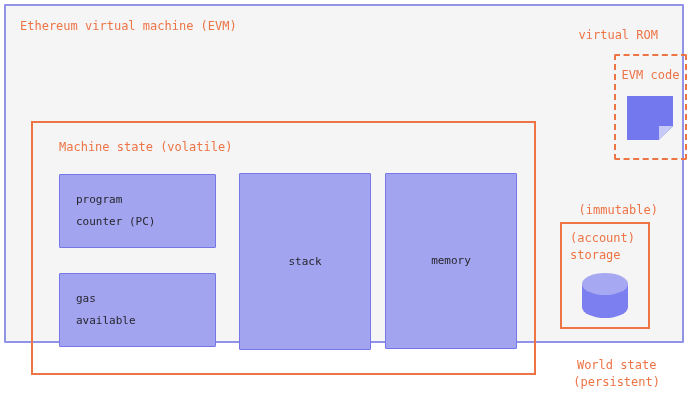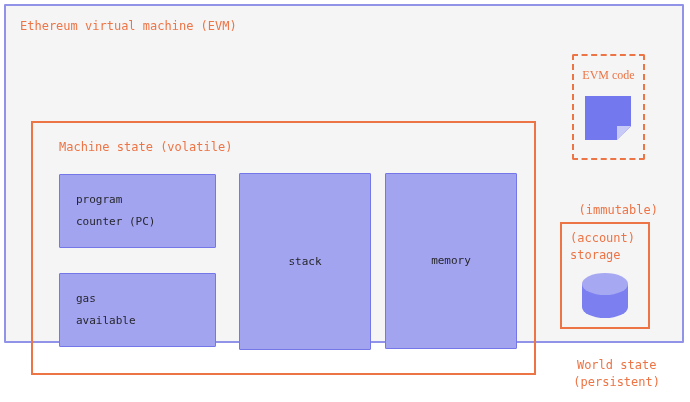--- a/index.html
+++ b/index.html
@@ -57,26 +57,25 @@
     display:flex;align-items:center;
     white-space:pre-line;
   }
   .pc-box{left:26px;top:51px;width:157px;height:74px;padding-left:16px;}
   .gas-box{left:26px;top:150px;width:157px;height:74px;padding-left:16px;}
   .stack-box{left:206px;top:50px;width:132px;height:177px;justify-content:center;}
   .memory-box{left:352px;top:50px;width:132px;height:176px;justify-content:center;}
   
   .vrom-label{position:absolute;right:24px;top:21px;text-align:right;}
   .evm-code-box{
-    position:absolute;left:566px;top:48px;
+    position:absolute;left:608px;top:48px;
     width:73px;height:106px;
     box-sizing:border-box;
     border:2px dashed var(--orange);
     border-radius:2px;
-    font-family:Liberation Serif, serif;
   }
   .evm-code-label{position:absolute;left:0;right:0;top:11px;text-align:center;}
   .note-icon{position:absolute;left:11px;top:40px;width:46px;height:44px;}
   .note-main{
     width:100%;height:100%;background:var(--note);
     clip-path:polygon(0 0,100% 0,100% 69%,69% 100%,0 100%);
   }
   .note-fold{
     position:absolute;right:0;bottom:0;width:14px;height:14px;
     background:var(--note-fold);
@@ -119,20 +118,21 @@
       <div class="pbox gas-box">
         <span>gas
 available</span>
       </div>
 
       <div class="pbox memory-box">
         <span>memory</span>
       </div>
     </div>
 
+    <div class="lbl vrom-label">virtual ROM</div>
 
     <div class="evm-code-box">
       <div class="lbl evm-code-label">EVM code</div>
       <div class="note-icon">
         <div class="note-main"></div>
         <div class="note-fold"></div>
       </div>
     </div>
 
     <div class="lbl immutable-label">(immutable)</div>

